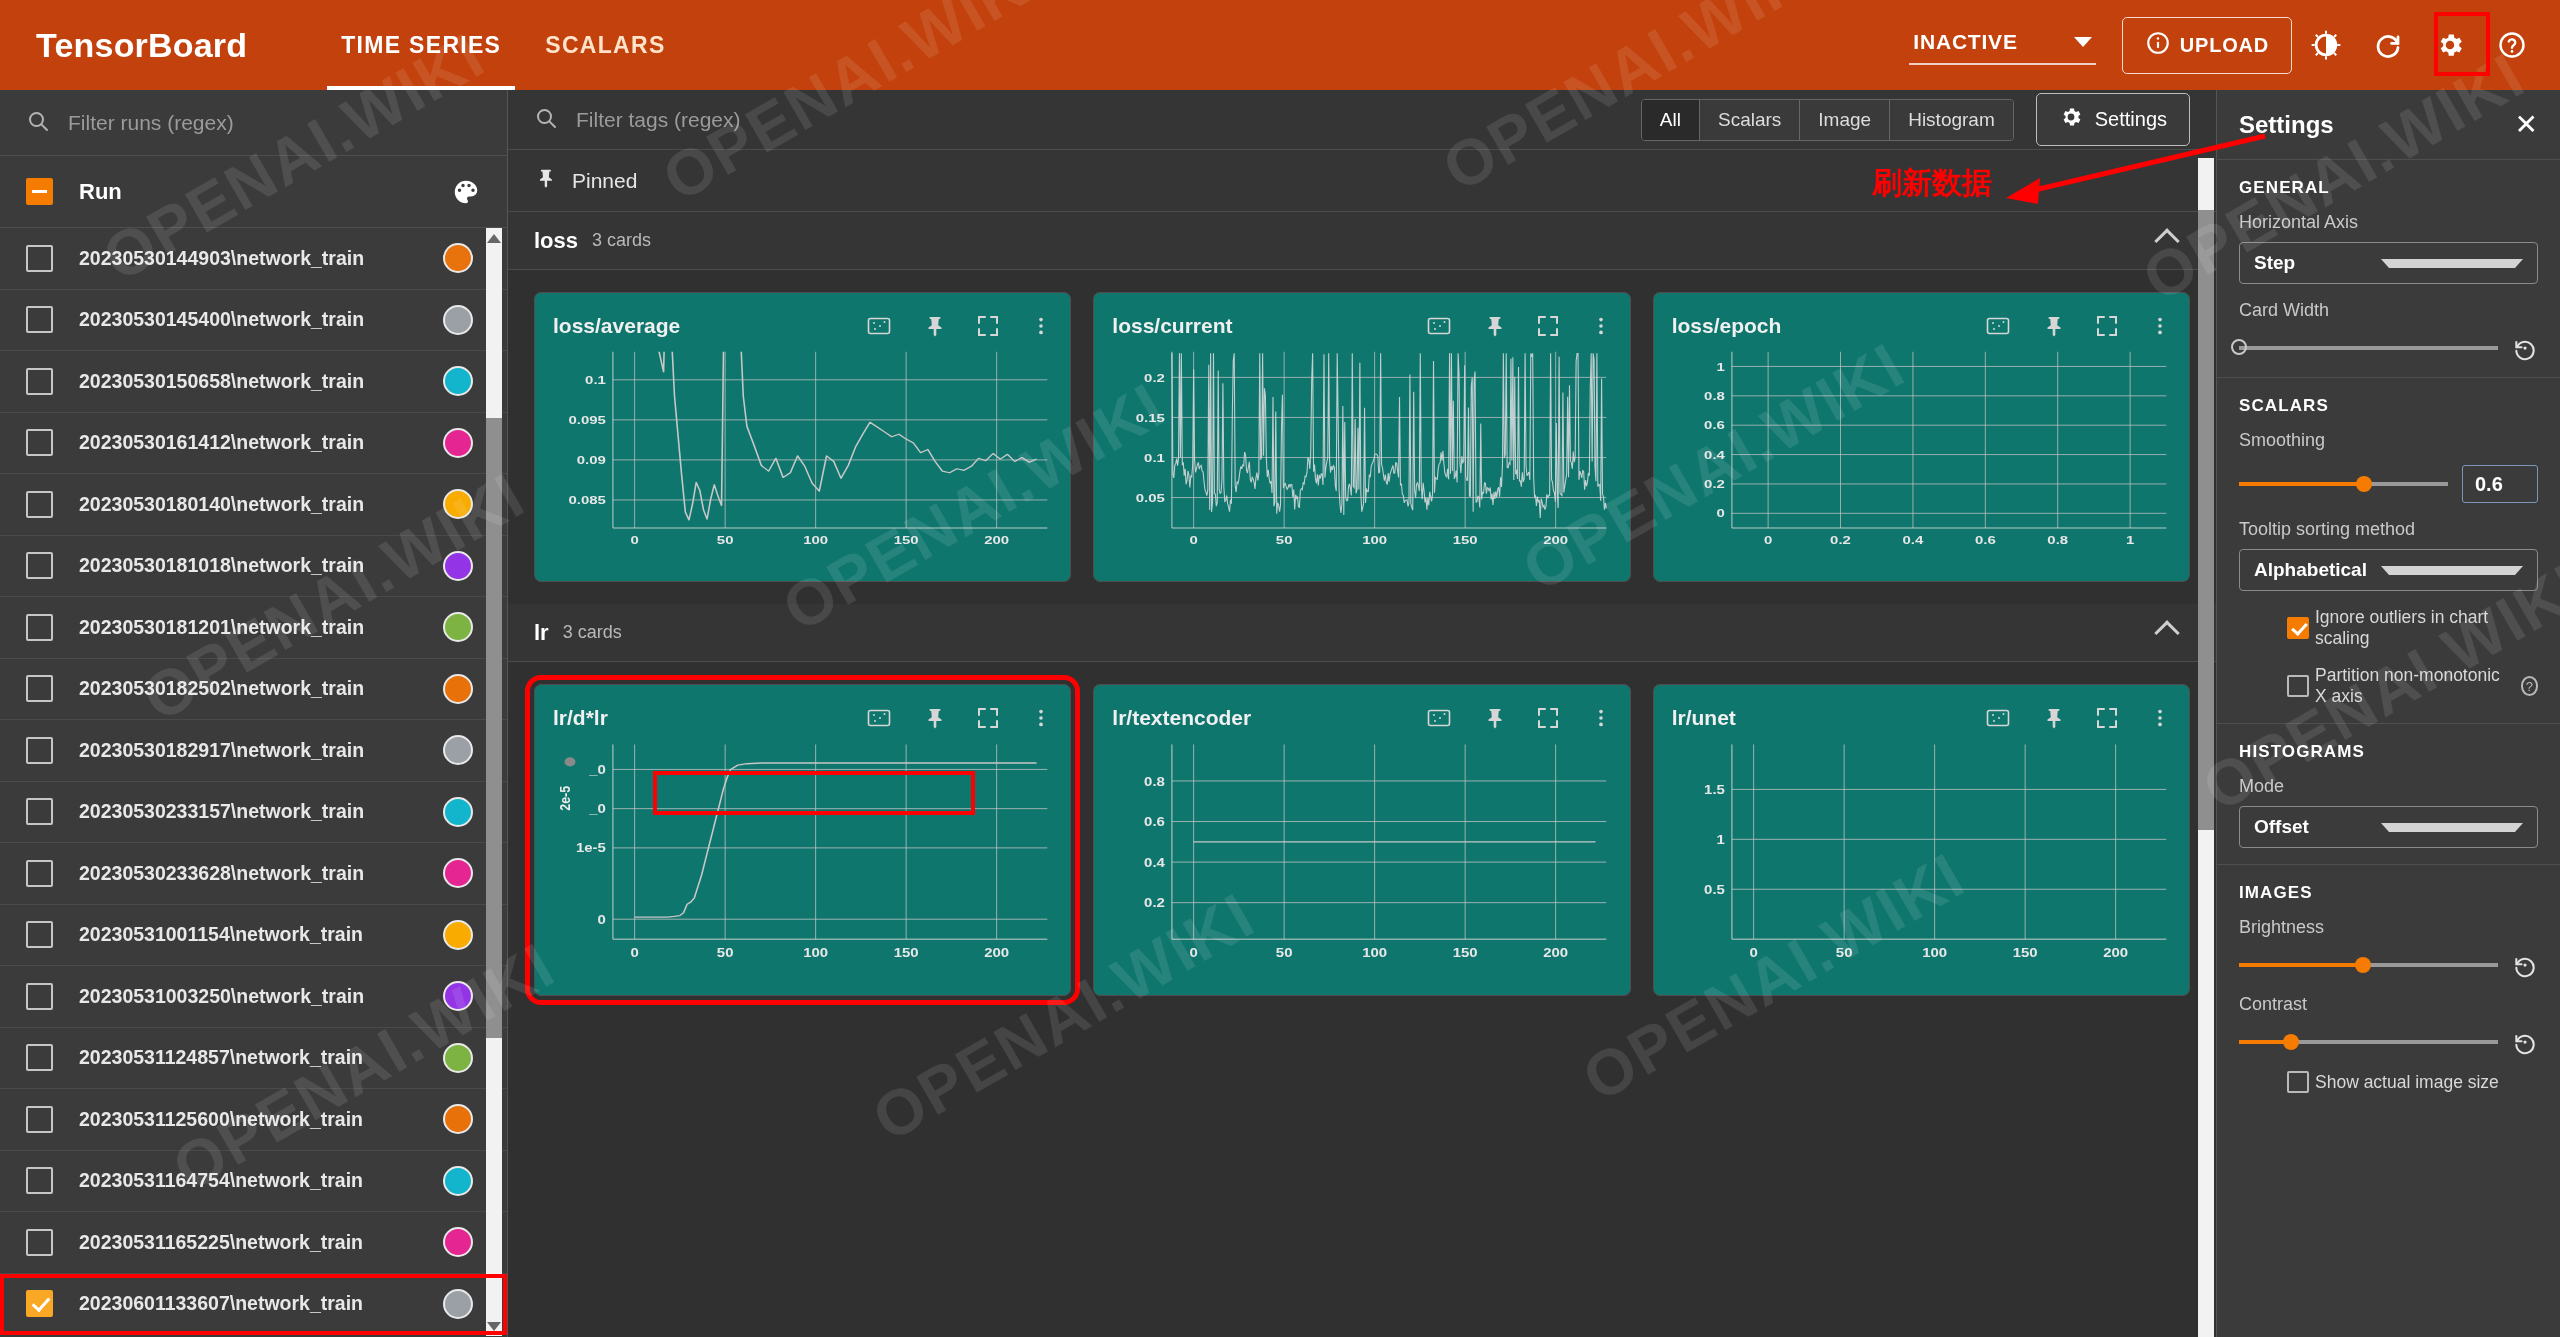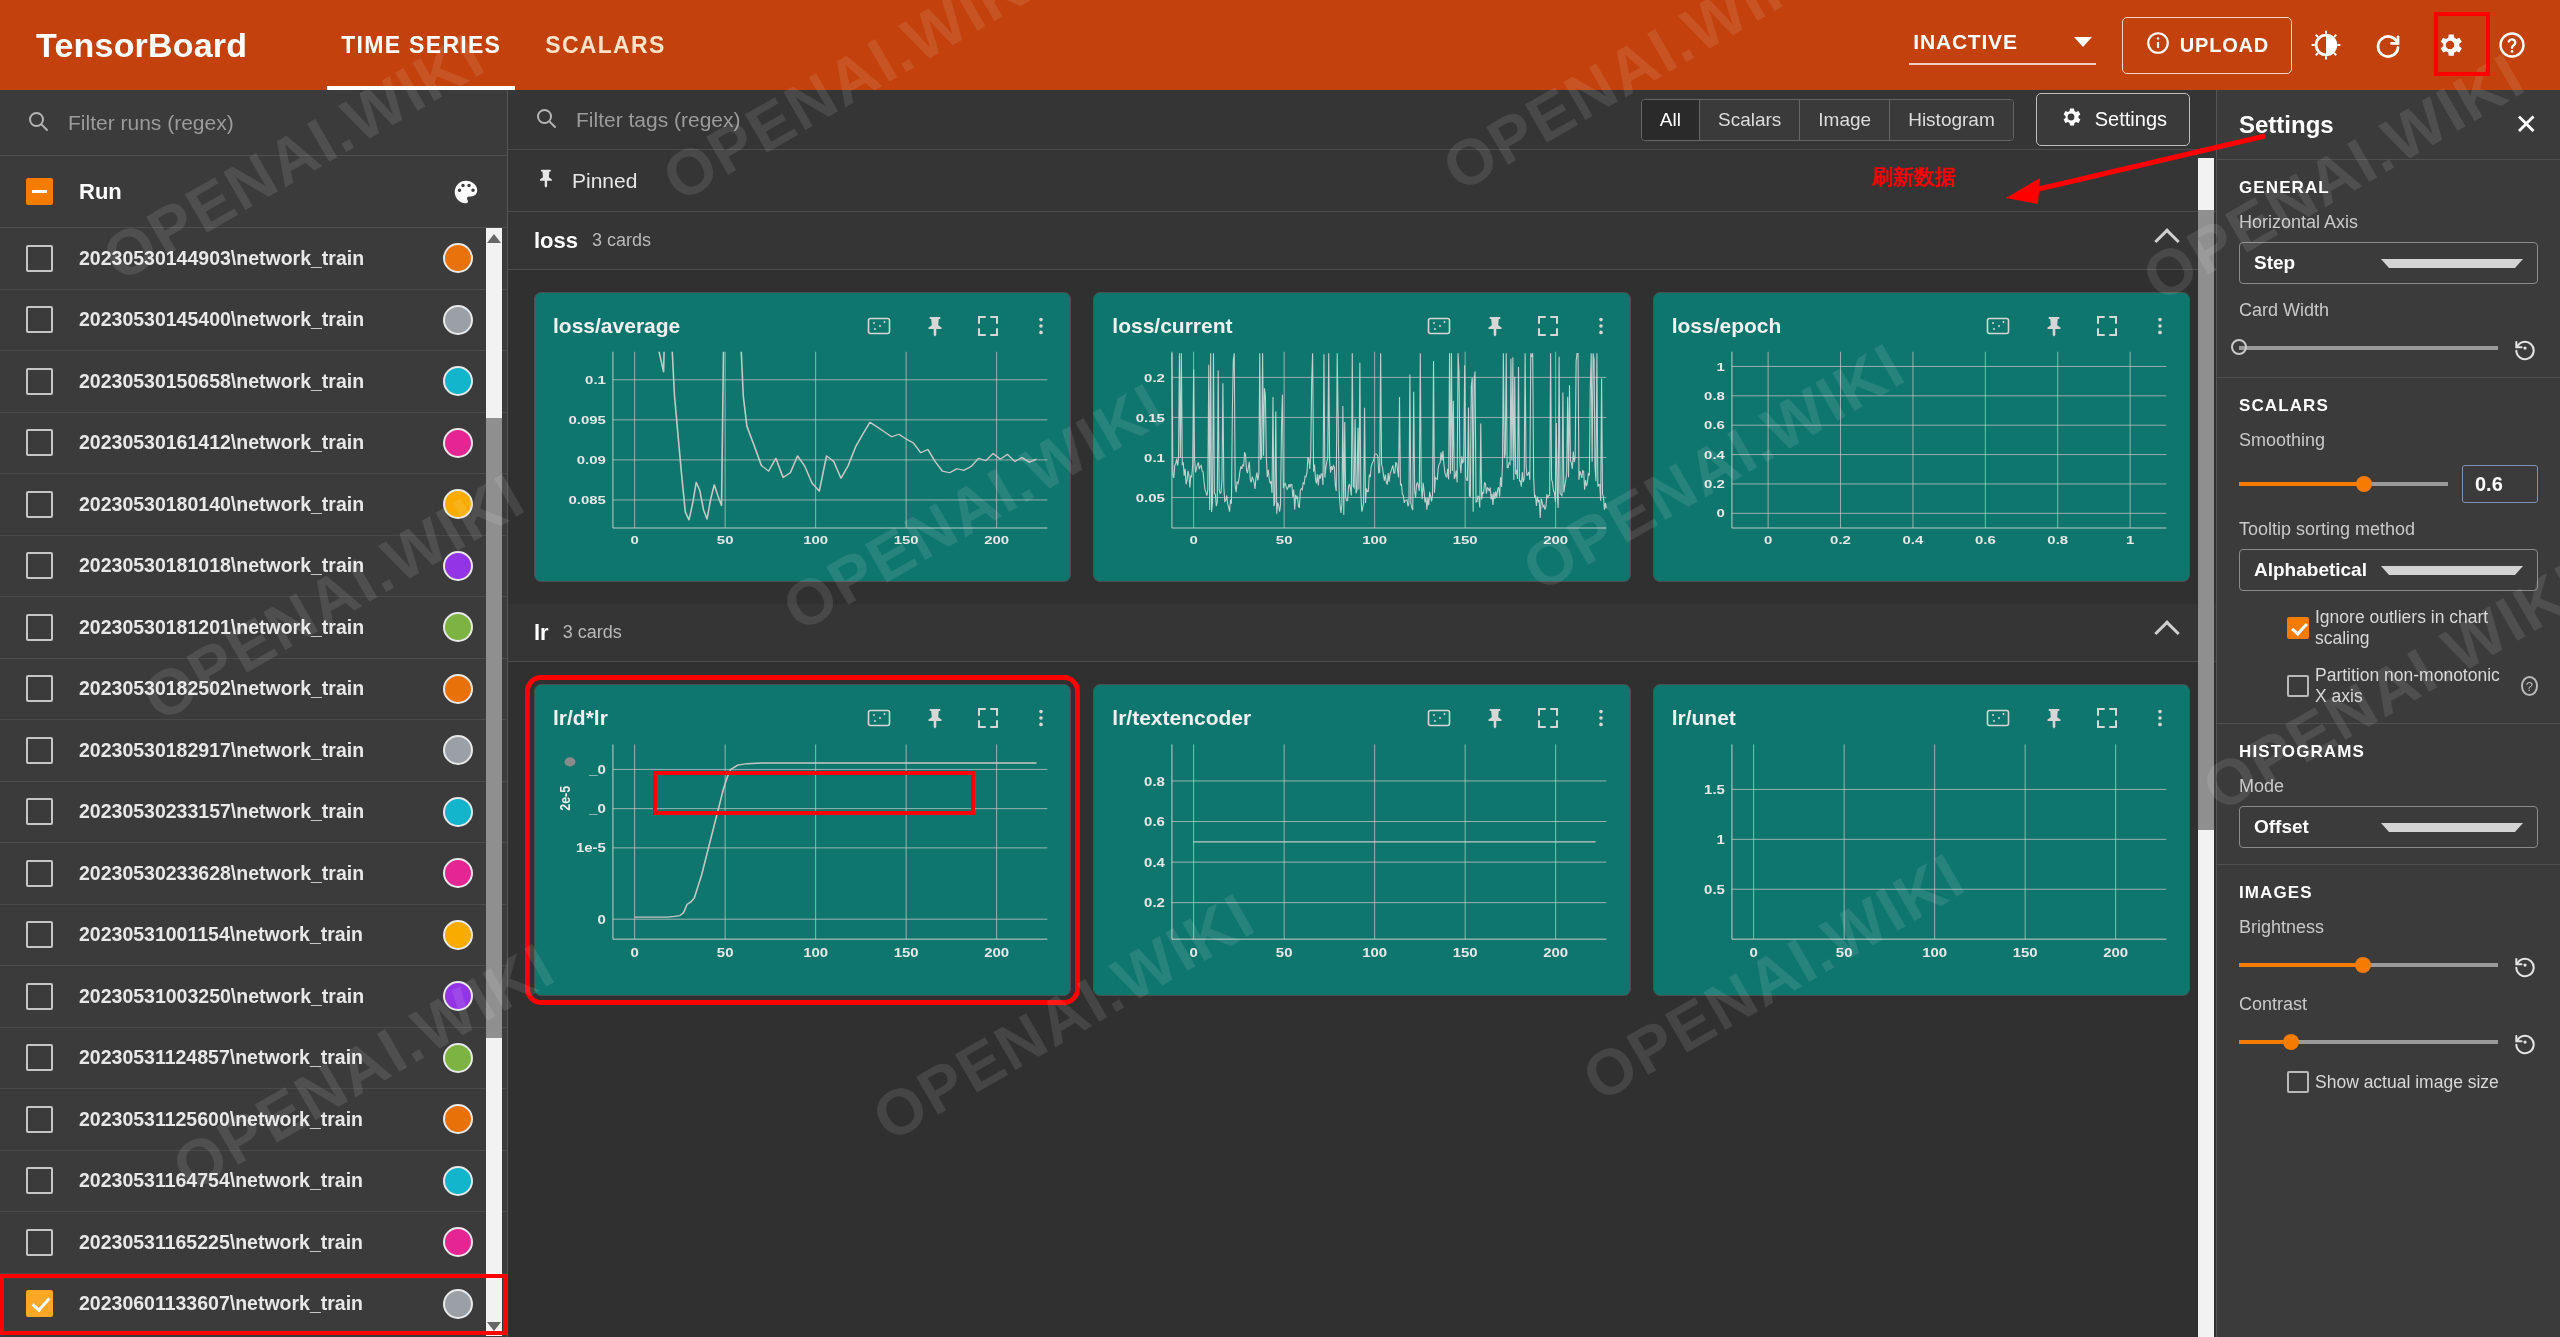--- a/index.html
+++ b/index.html
@@ -183,21 +183,21 @@
   .plot { position: relative; width: 100%; height: calc(100% - 44px); }
   .plot svg { display: block; width: 100%; height: 100%; }
   .card-highlight { outline: 5px solid #f00; outline-offset: 4px; }
   .annot-highlight {
     position: absolute; border: 4px solid #f00; pointer-events: none;
   }
 
   
   .annot-text {
     position: absolute; left: 1872px; top: 163px; color: #f00;
-    font-size: 21px; font-weight: bold; z-index: 30;
+    font-size: 30px; font-weight: bold; z-index: 30;
     font-family: "DejaVu Sans", sans-serif;
   }
 
   
   .settings-panel {
     position: absolute; top: 90px; right: 0; width: 344px; height: 1247px;
     background: #3b3b3b; border-left: 1px solid #555;
   }
   .sp-head {
     display: flex; align-items: center; height: 70px; padding: 0 22px;

